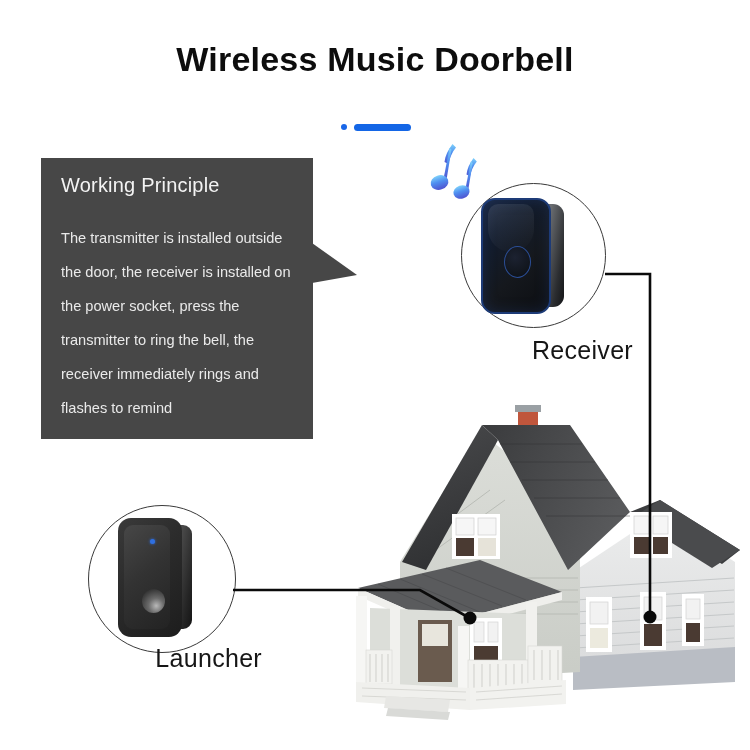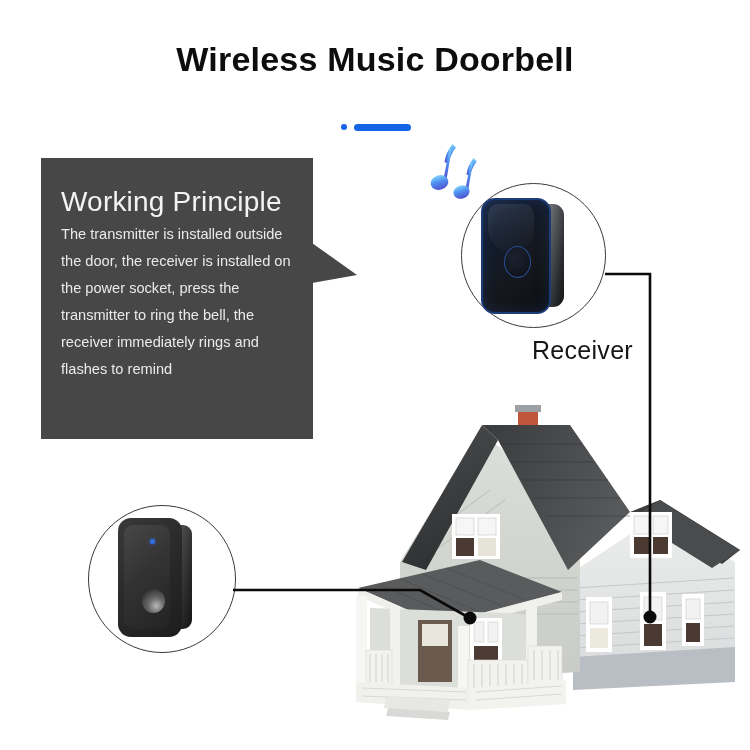--- a/index.html
+++ b/index.html
@@ -38,33 +38,33 @@
     left: 41px;
     top: 158px;
     width: 272px;
     height: 281px;
     background: #474747;
     box-shadow: 0 0 0 0 rgba(0,0,0,0);
   }
   .callout-title {
     position: absolute;
     left: 20px;
-    top: 28px;
-    font-size: 28px;
+    top: 16px;
+    font-size: 20px;
     color: #f3f3f3;
     font-weight: normal;
     letter-spacing: 0.2px;
   }
   .callout-body {
     position: absolute;
     left: 20px;
     top: 63px;
     width: 242px;
     font-size: 14.6px;
-    line-height: 27px;
+    line-height: 34px;
     color: #eaeaea;
     font-weight: normal;
   }
   .callout-tail {
     position: absolute;
     left: 312px;
     top: 243px;
     width: 46px;
     height: 50px;
   }
@@ -469,20 +469,21 @@
   <div class="device-circle" id="launcher-circle"></div>
   <div class="launcher-device">
     <div class="lnch-side"></div>
     <div class="lnch-body">
       <div class="lnch-face">
         <div class="lnch-led"></div>
         <div class="lnch-button"></div>
       </div>
     </div>
   </div>
+  <div class="device-label" id="launcher-label">Launcher</div>
 
   <svg class="connector-svg" viewBox="0 0 750 750" xmlns="http://www.w3.org/2000/svg">
 
     <polyline points="605,274 650,274 650,616" fill="none" stroke="#0a0a0a" stroke-width="2.6"></polyline>
     <circle cx="650" cy="617" r="6.5" fill="#0a0a0a"></circle>
 
     <polyline points="233,590 420,590 466,616" fill="none" stroke="#0a0a0a" stroke-width="2.6"></polyline>
     <circle cx="470" cy="618" r="6.5" fill="#0a0a0a"></circle>
   </svg>
 

